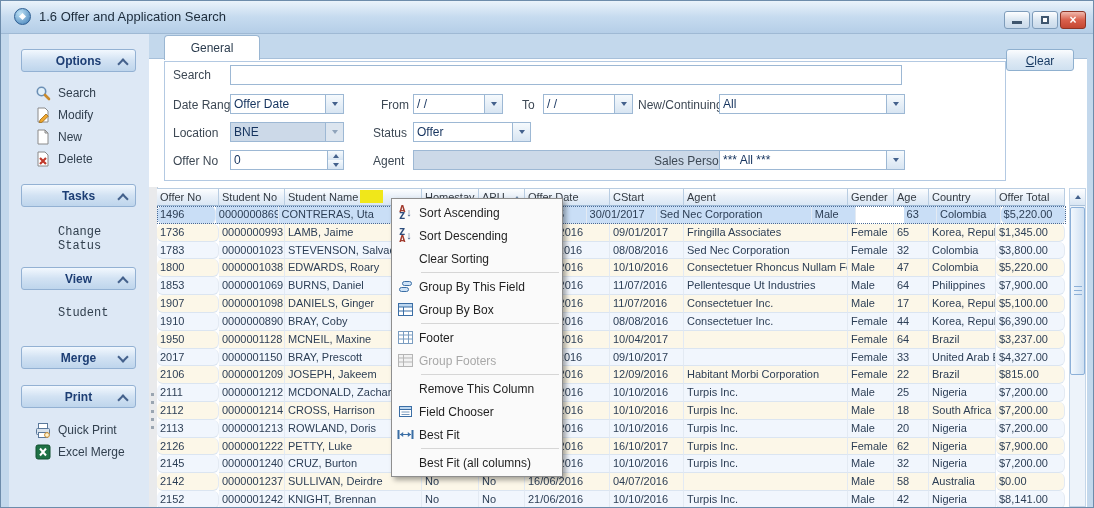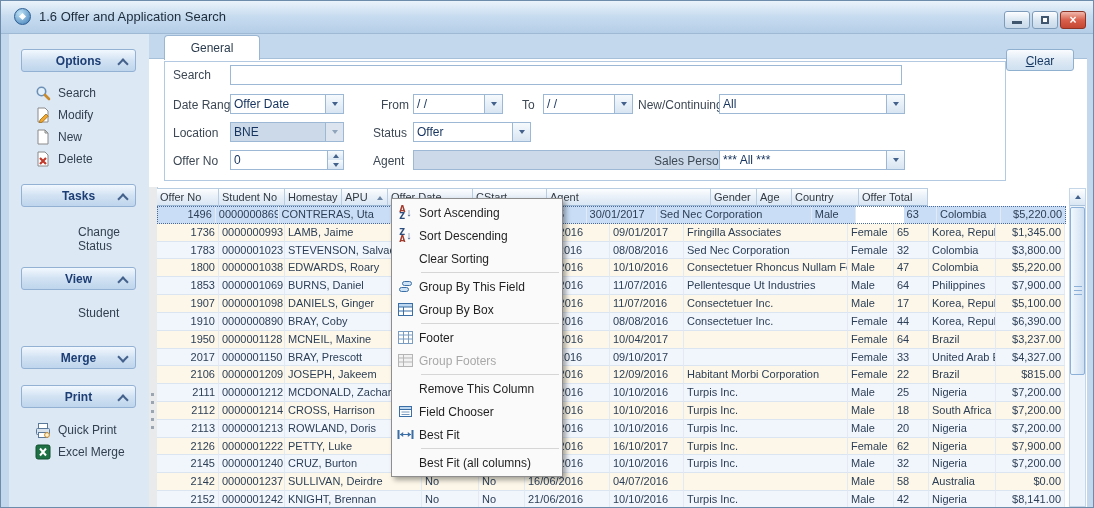--- a/index.html
+++ b/index.html
@@ -15,21 +15,21 @@
   .winbtn.close{background:linear-gradient(#f0b9ae,#d9604c 50%,#c44733);border-color:#8e3425;color:#fff;font-weight:bold;font-size:12px;text-align:center;line-height:16px;}
   
   .sidebar{position:absolute;left:8px;top:33px;width:140px;bottom:0;background:#dde8f5;}
   .sgh{margin:0 5px 0 12px;width:115px;height:23px;border:1px solid #93b1d3;border-radius:3px;background:linear-gradient(#f2f8fe,#d2e2f3 50%,#bed5ec);display:flex;align-items:center;justify-content:center;position:relative;box-sizing:border-box;}
   .sghl{font-size:12px;font-weight:bold;color:#1d3e74;}
   .chev{position:absolute;right:8px;top:9px;width:6px;height:6px;border-left:2px solid #44618c;border-top:2px solid #44618c;}
   .chev.up{transform:rotate(45deg);top:10px;}
   .chev.down{transform:rotate(225deg);top:6px;}
   .sit{display:flex;align-items:center;height:22px;padding-left:26px;font-size:12px;color:#32404f;cursor:default;}
   .sit .sic{width:16px;height:16px;margin-right:7px;display:inline-flex;}
-  .sit.noicon{padding-left:69px;}
+  .sit.noicon{padding-left:49px;font-family:Liberation Mono, monospace;}
   
   .content{position:absolute;left:148px;top:57px;width:938px;bottom:0;background:#fff;border-top:1px solid #a7c0da;}
   .tab{position:absolute;left:163px;top:34px;width:94px;height:24px;background:#fff;border:1px solid #9ab6d2;border-bottom:none;border-radius:4px 4px 0 0;text-align:center;font-size:12px;color:#2a3b4d;line-height:24px;z-index:5;}
   .clear-btn{position:absolute;left:1005px;top:48px;width:68px;height:22px;border:1px solid #8fb0cf;border-radius:3px;background:linear-gradient(#fafcfe,#dfeaf5 50%,#cfe0f0);font-size:12px;color:#1a3c64;z-index:6;text-align:center;}
   .clear-btn span{display:block;line-height:20px;}
   .clear-btn span::first-letter{text-decoration:underline;}
   .formbox{position:absolute;left:163px;top:60px;width:840px;height:118px;border:1px solid #b3c9e2;background:#fff;z-index:4;}
   .flbl{position:absolute;font-size:12px;color:#3d4854;white-space:nowrap;}
   .tinput{position:absolute;height:20px;border:1px solid #9db8d4;background:#fff;box-sizing:border-box;font-size:12px;color:#15335e;padding:0 3px;font-family:"Liberation Sans",sans-serif;}
   .combo{position:absolute;height:20px;border:1px solid #9db8d4;background:#fff;display:flex;box-sizing:border-box;}
@@ -52,21 +52,21 @@
   .ghc{height:18px;box-sizing:border-box;border-right:1px solid #b9cde2;border-top:1px solid #b9cde2;border-bottom:1px solid #9db8d4;background:linear-gradient(#fdfeff,#eaf1f9 45%,#d9e6f4);font-size:11px;color:#333a42;padding:2px 3px;position:relative;white-space:nowrap;overflow:hidden;}
   .sorta{position:absolute;right:4px;top:7px;width:0;height:0;border-left:3.5px solid transparent;border-right:3.5px solid transparent;border-bottom:4px solid #6e87a6;}
   .hmark{position:absolute;left:75px;top:1px;width:23px;height:13px;background:#f0e71a;}
   .grows{position:absolute;left:156px;top:205px;width:909px;height:303px;overflow:hidden;background:#fff;}
   .grow{display:flex;height:17.82px;}
   .gc{box-sizing:border-box;border-right:1px solid #e3eaf3;border-bottom:1px solid #dbe5f1;font-size:11px;color:#2c3e55;padding:2px 3px 0 3px;white-space:nowrap;overflow:hidden;}
   .grow.even .gc{background:#f1f6fd;}
   .grow.odd .gc{background:#fcf7e8;}
   .grow.sel .gc{background:#c9def6;}
   .grow.sel{outline:1px dotted #4a6a94;outline-offset:-1px;}
-  .c-right{text-align:right;}
+  .c-right{border-radius:6px;}
   
   .vscroll{position:absolute;left:1068px;top:187px;width:17px;bottom:0;background:#edf3fa;border:1px solid #c5d6e8;box-sizing:border-box;}
   .sbtn{position:absolute;left:0;top:0;width:15px;height:16px;background:linear-gradient(#fdfeff,#d9e6f3);border-bottom:1px solid #aac2da;display:flex;align-items:center;justify-content:center;}
   .sthumb{position:absolute;left:0;top:18px;width:15px;height:168px;background:linear-gradient(90deg,#f2f8fd,#cfe0f2);border:1px solid #8cb0d8;border-radius:2px;box-sizing:border-box;}
   .sgrip{position:absolute;left:3px;top:78px;width:8px;height:9px;display:flex;flex-direction:column;justify-content:space-between;}
   .sgrip i{height:1px;background:#8cb0d8;display:block;}
   
   #menu{position:absolute;left:390px;top:197px;width:170px;background:#fafafa;border:1px solid #8e8e8e;box-shadow:3px 3px 5px rgba(0,0,0,.35);z-index:60;padding:2px 0;}
   .mi{display:flex;align-items:center;height:23px;font-size:12px;color:#1f1f1f;}
   .mi.dis{color:#a8a8a8;}
@@ -276,20 +276,21 @@
         <i></i>
         <i></i>
         <i></i>
         <i></i>
       </span>
   </div>
 
   <div class="ghead" id="ghead">
       <div class="ghc" style="width: 62px;"><span>Offer No</span></div>
       <div class="ghc" style="width: 66px;"><span>Student No</span></div>
+      <div class="ghc" style="width: 137px;"><span>Student Name</span><span class="hmark" style="background: rgb(240, 231, 26);"></span></div>
       <div class="ghc" style="width: 57px;"><span>Homestay</span></div>
       <div class="ghc" style="width: 46px;"><span>APU</span><span class="sorta"></span></div>
       <div class="ghc" style="width: 85px;"><span>Offer Date</span></div>
       <div class="ghc" style="width: 74px;"><span>CStart</span></div>
       <div class="ghc" style="width: 164px;"><span>Agent</span></div>
       <div class="ghc" style="width: 46px;"><span>Gender</span></div>
       <div class="ghc" style="width: 35px;"><span>Age</span></div>
       <div class="ghc" style="width: 67px;"><span>Country</span></div>
       <div class="ghc" style="width: 69px;"><span>Offer Total</span></div>
     </div>

